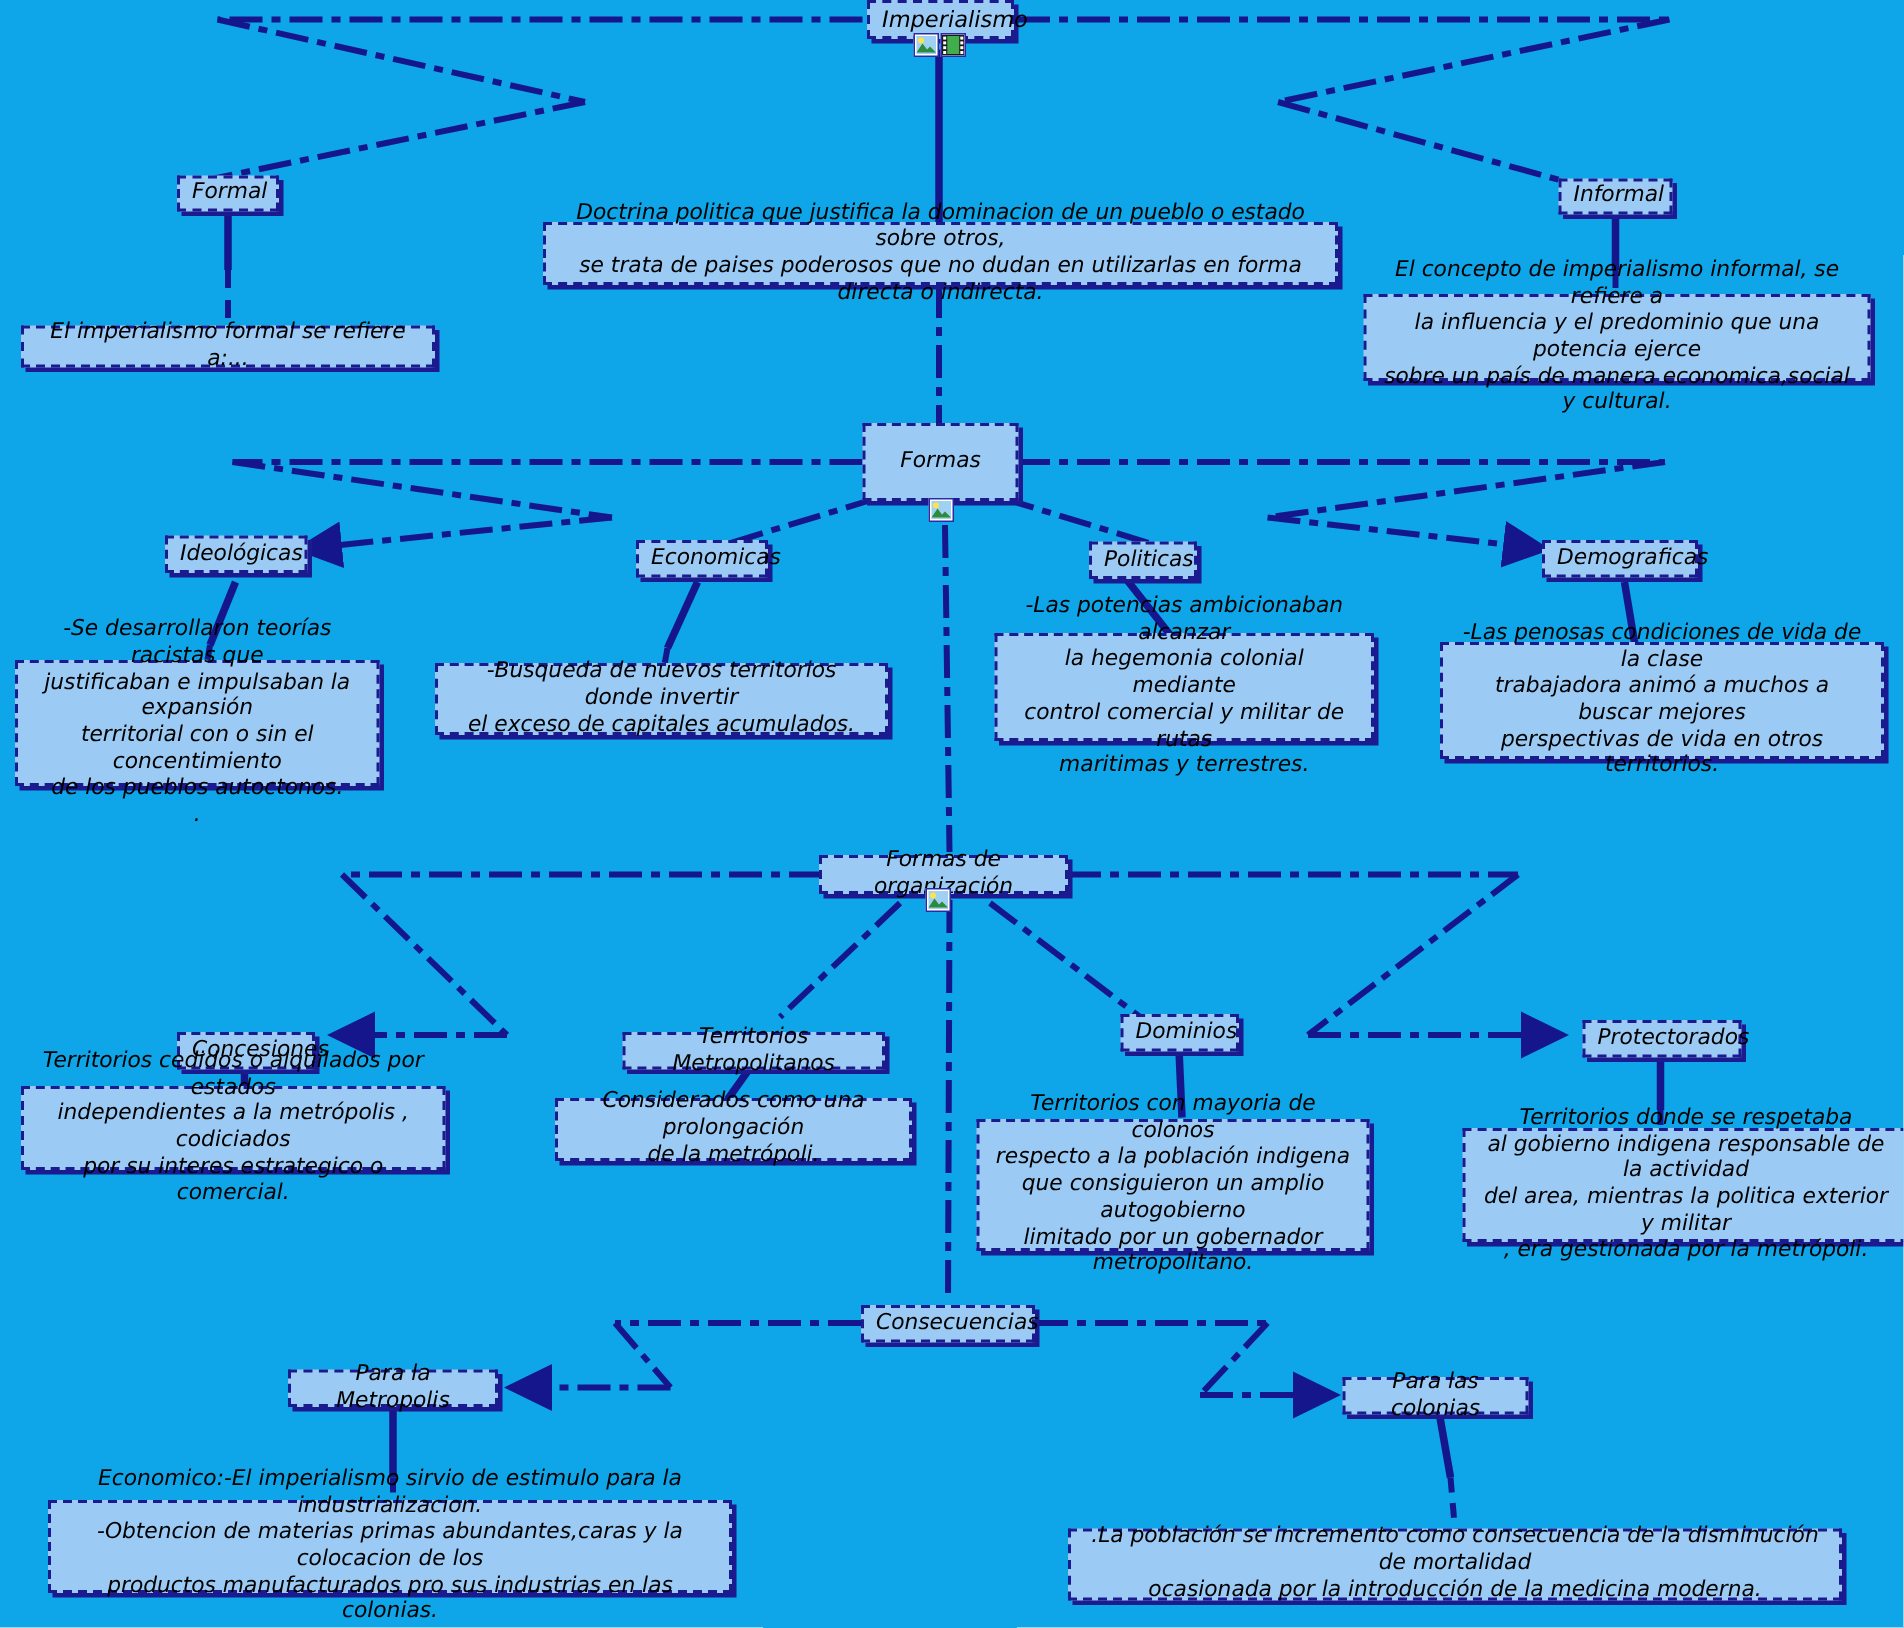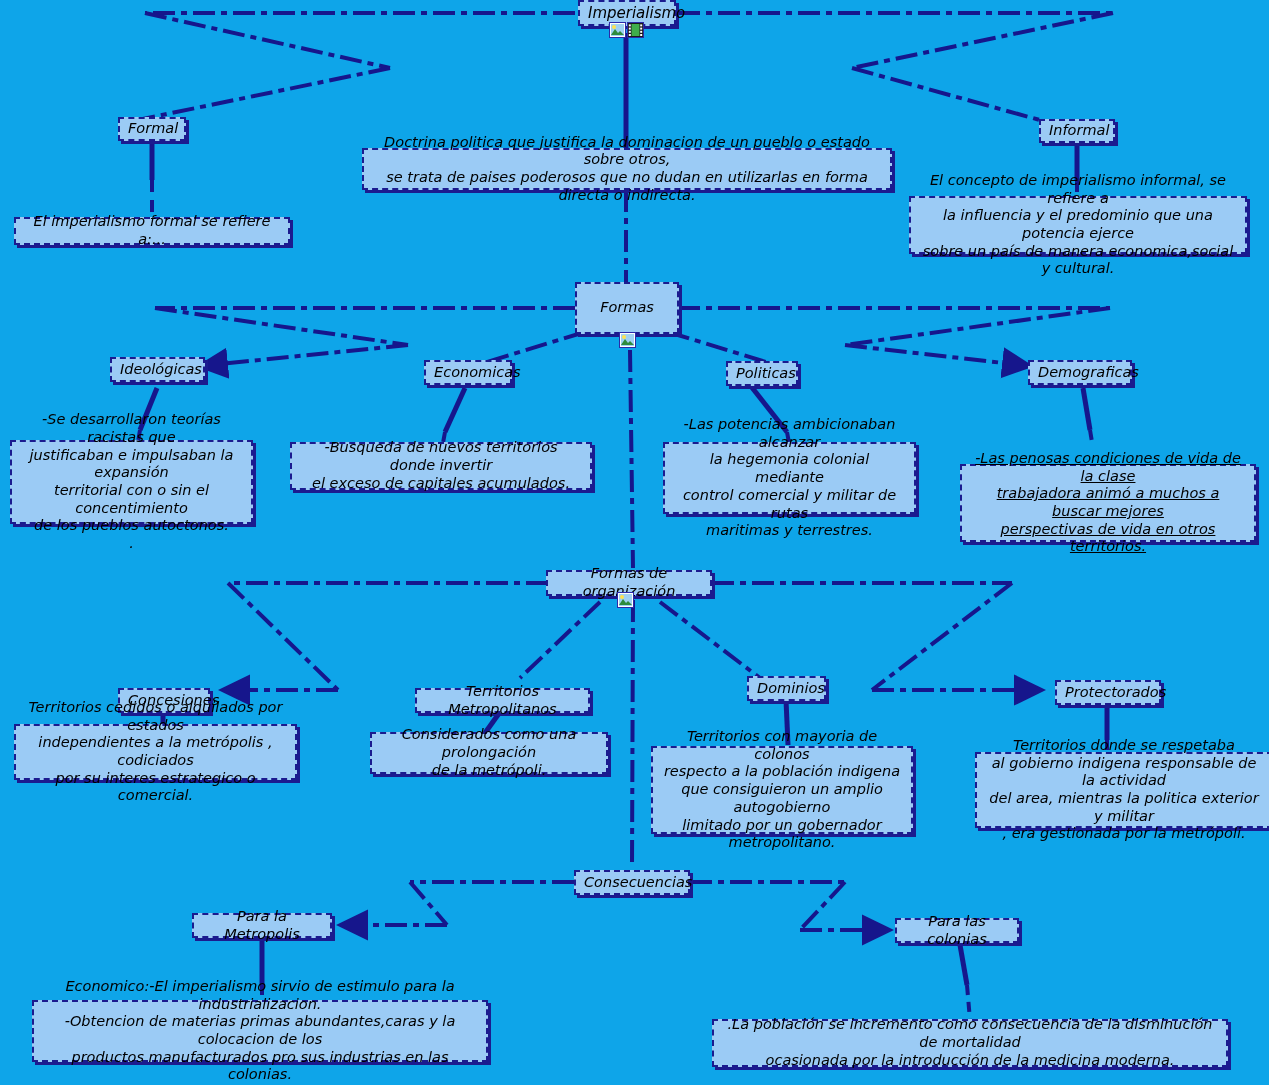--- a/index.html
+++ b/index.html
@@ -262,31 +262,31 @@
     <span class="txt">Economicas</span>
   </div>
   <div class="node detail" style="left:290px; top:442px; width:302px; height:48px;">
     <span class="txt">-Busqueda de nuevos territorios donde invertir
 el exceso de capitales acumulados.</span>
   </div>
 
   <div class="node concept" style="left:726px; top:361px; width:72px; height:25px;">
     <span class="txt">Politicas</span>
   </div>
-  <div class="node detail" style="left:663px; top:442px; width:253px; height:72px;">
+  <div class="node detail" style="left:663px; top:422px; width:253px; height:72px;">
     <span class="txt">-Las potencias ambicionaban alcanzar
 la hegemonia colonial mediante
 control comercial y militar de rutas
 maritimas y terrestres.</span>
   </div>
 
   <div class="node concept" style="left:1028px; top:360px; width:104px; height:25px;">
     <span class="txt">Demograficas</span>
   </div>
-  <div class="node detail" style="left:960px; top:464px; width:296px; height:78px;text-decoration:underline;">
+  <div class="node detail" style="left:960px; top:428px; width:296px; height:78px;">
     <span class="txt">-Las penosas condiciones de vida de la clase
 trabajadora animó a muchos a buscar mejores
 perspectivas de vida en otros territorios.</span>
   </div>
 
   <div class="node concept" style="left:546px; top:570px; width:166px; height:26px;">
     <span class="txt">Formas de organización</span>
   </div>
   <div class="icons" style="left:617px; top:592px;">
     <span class="ic">

